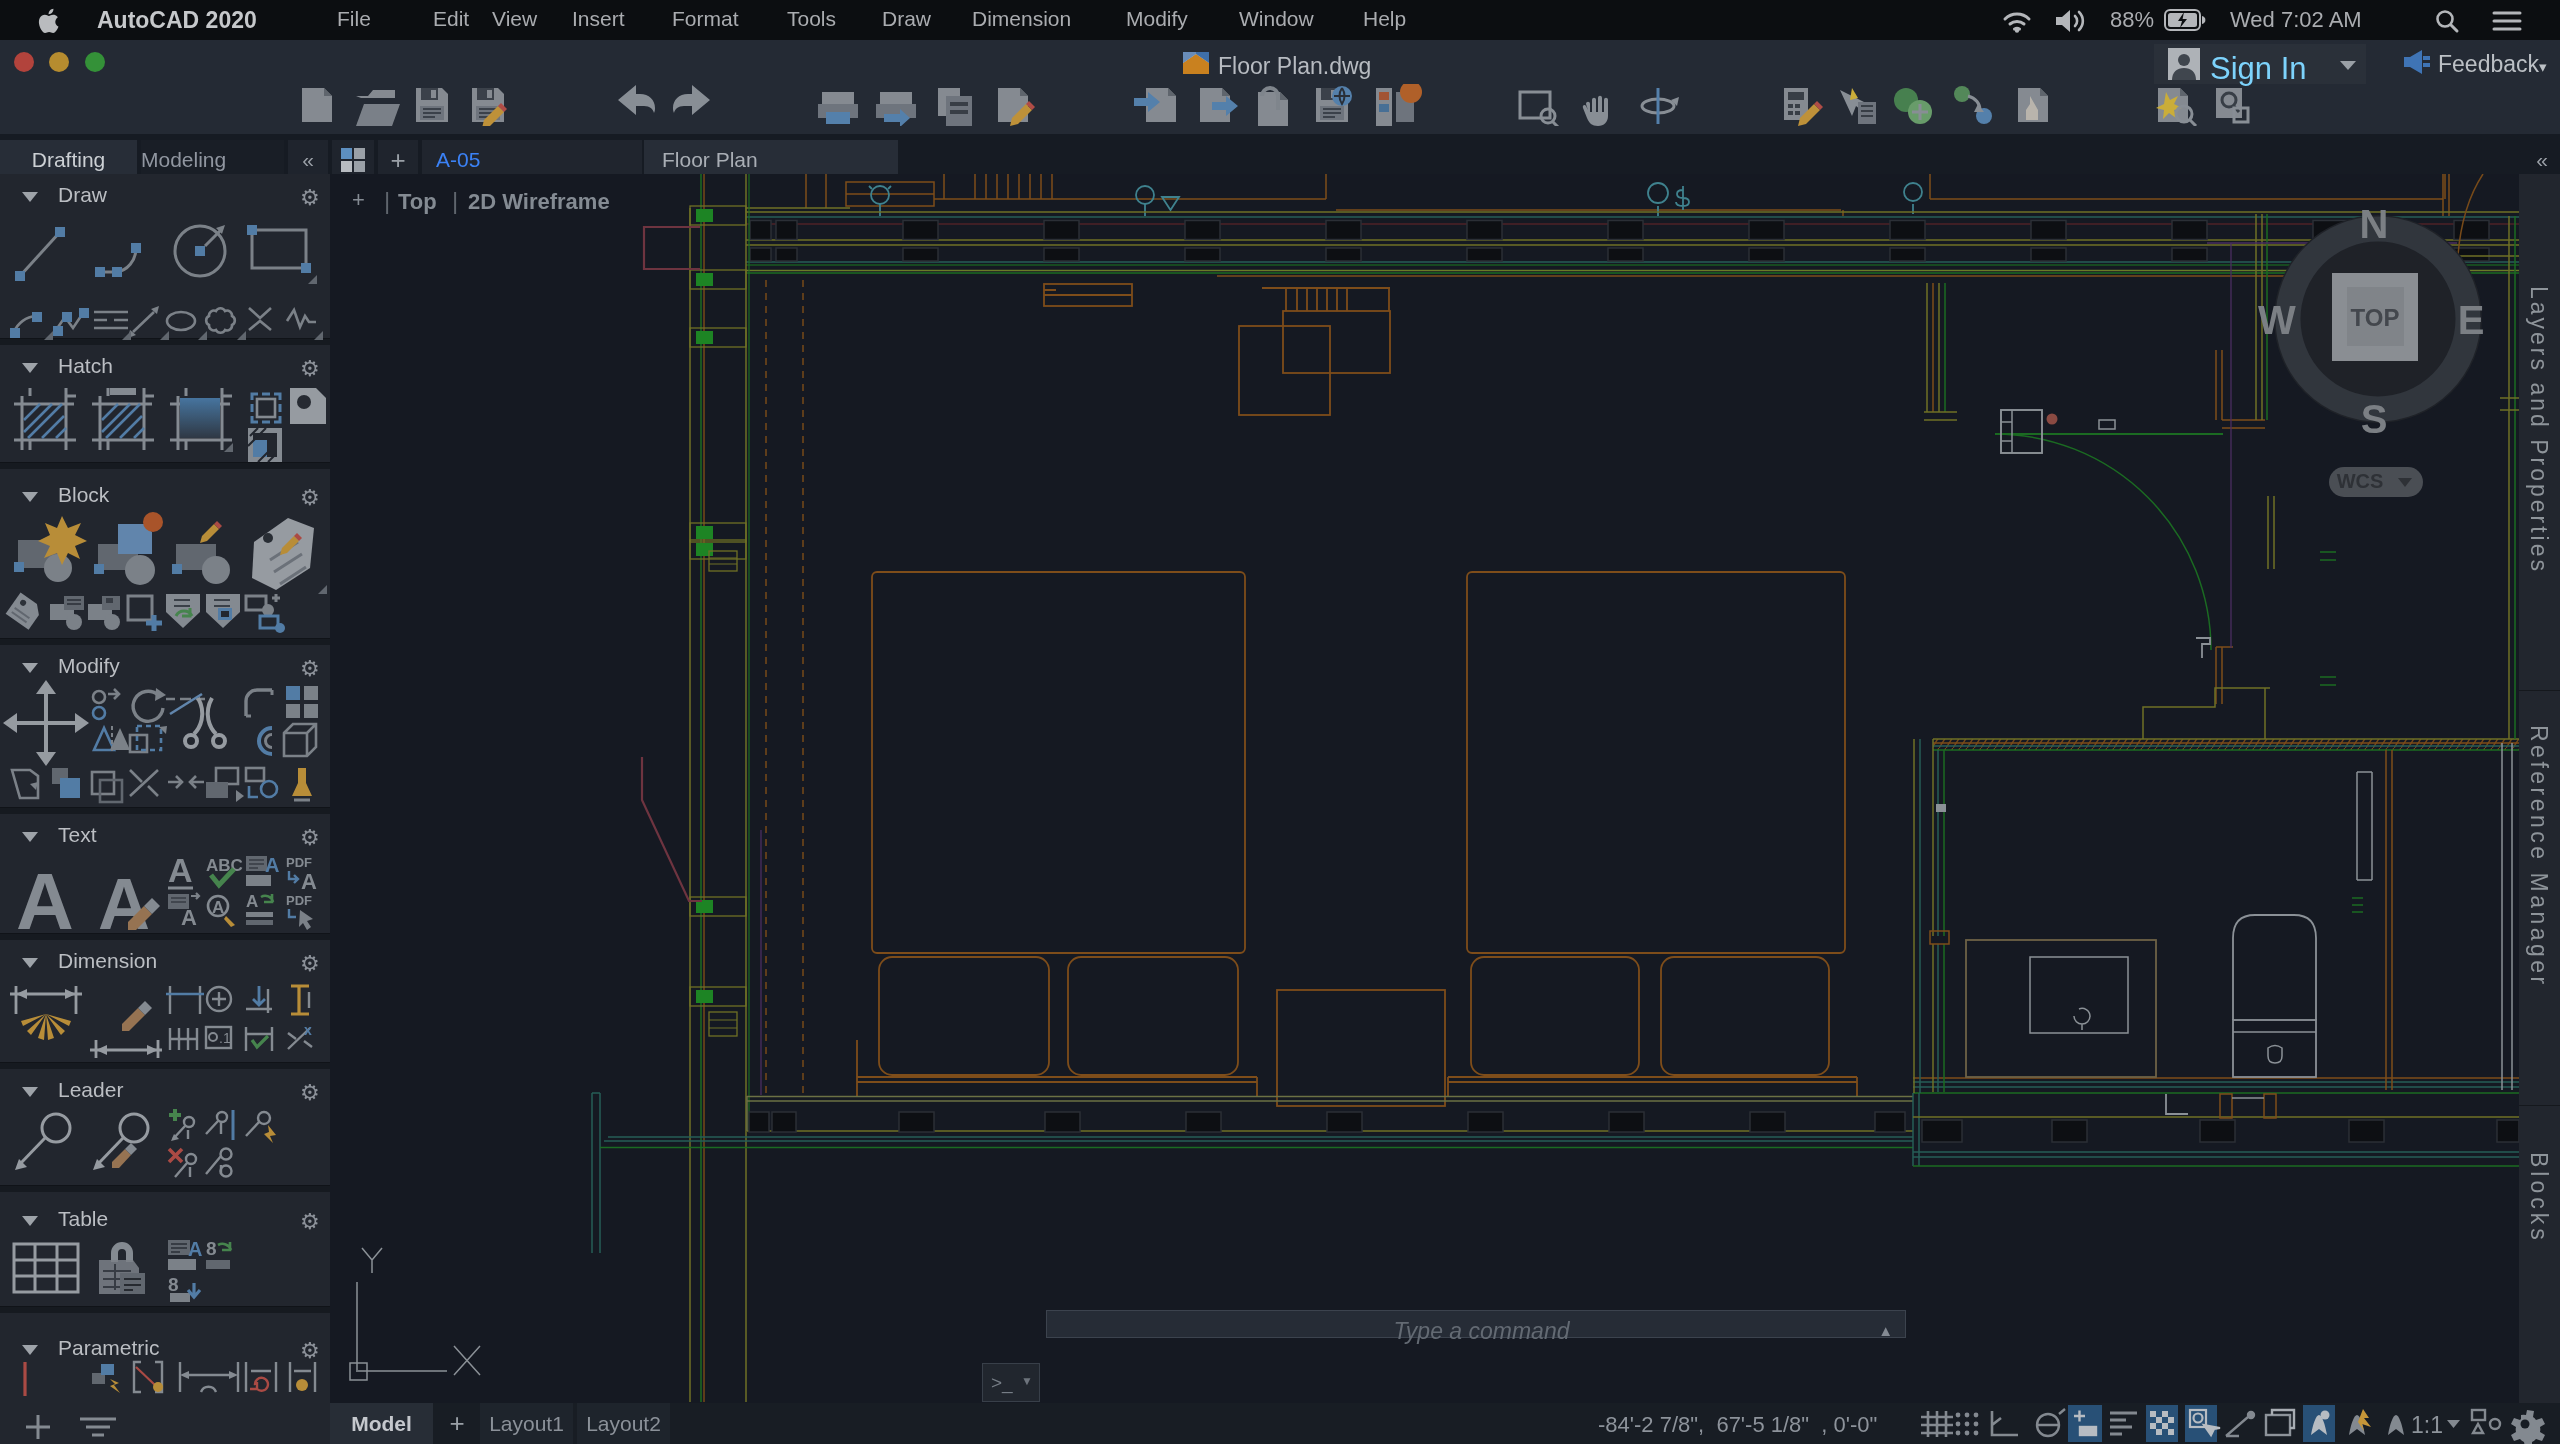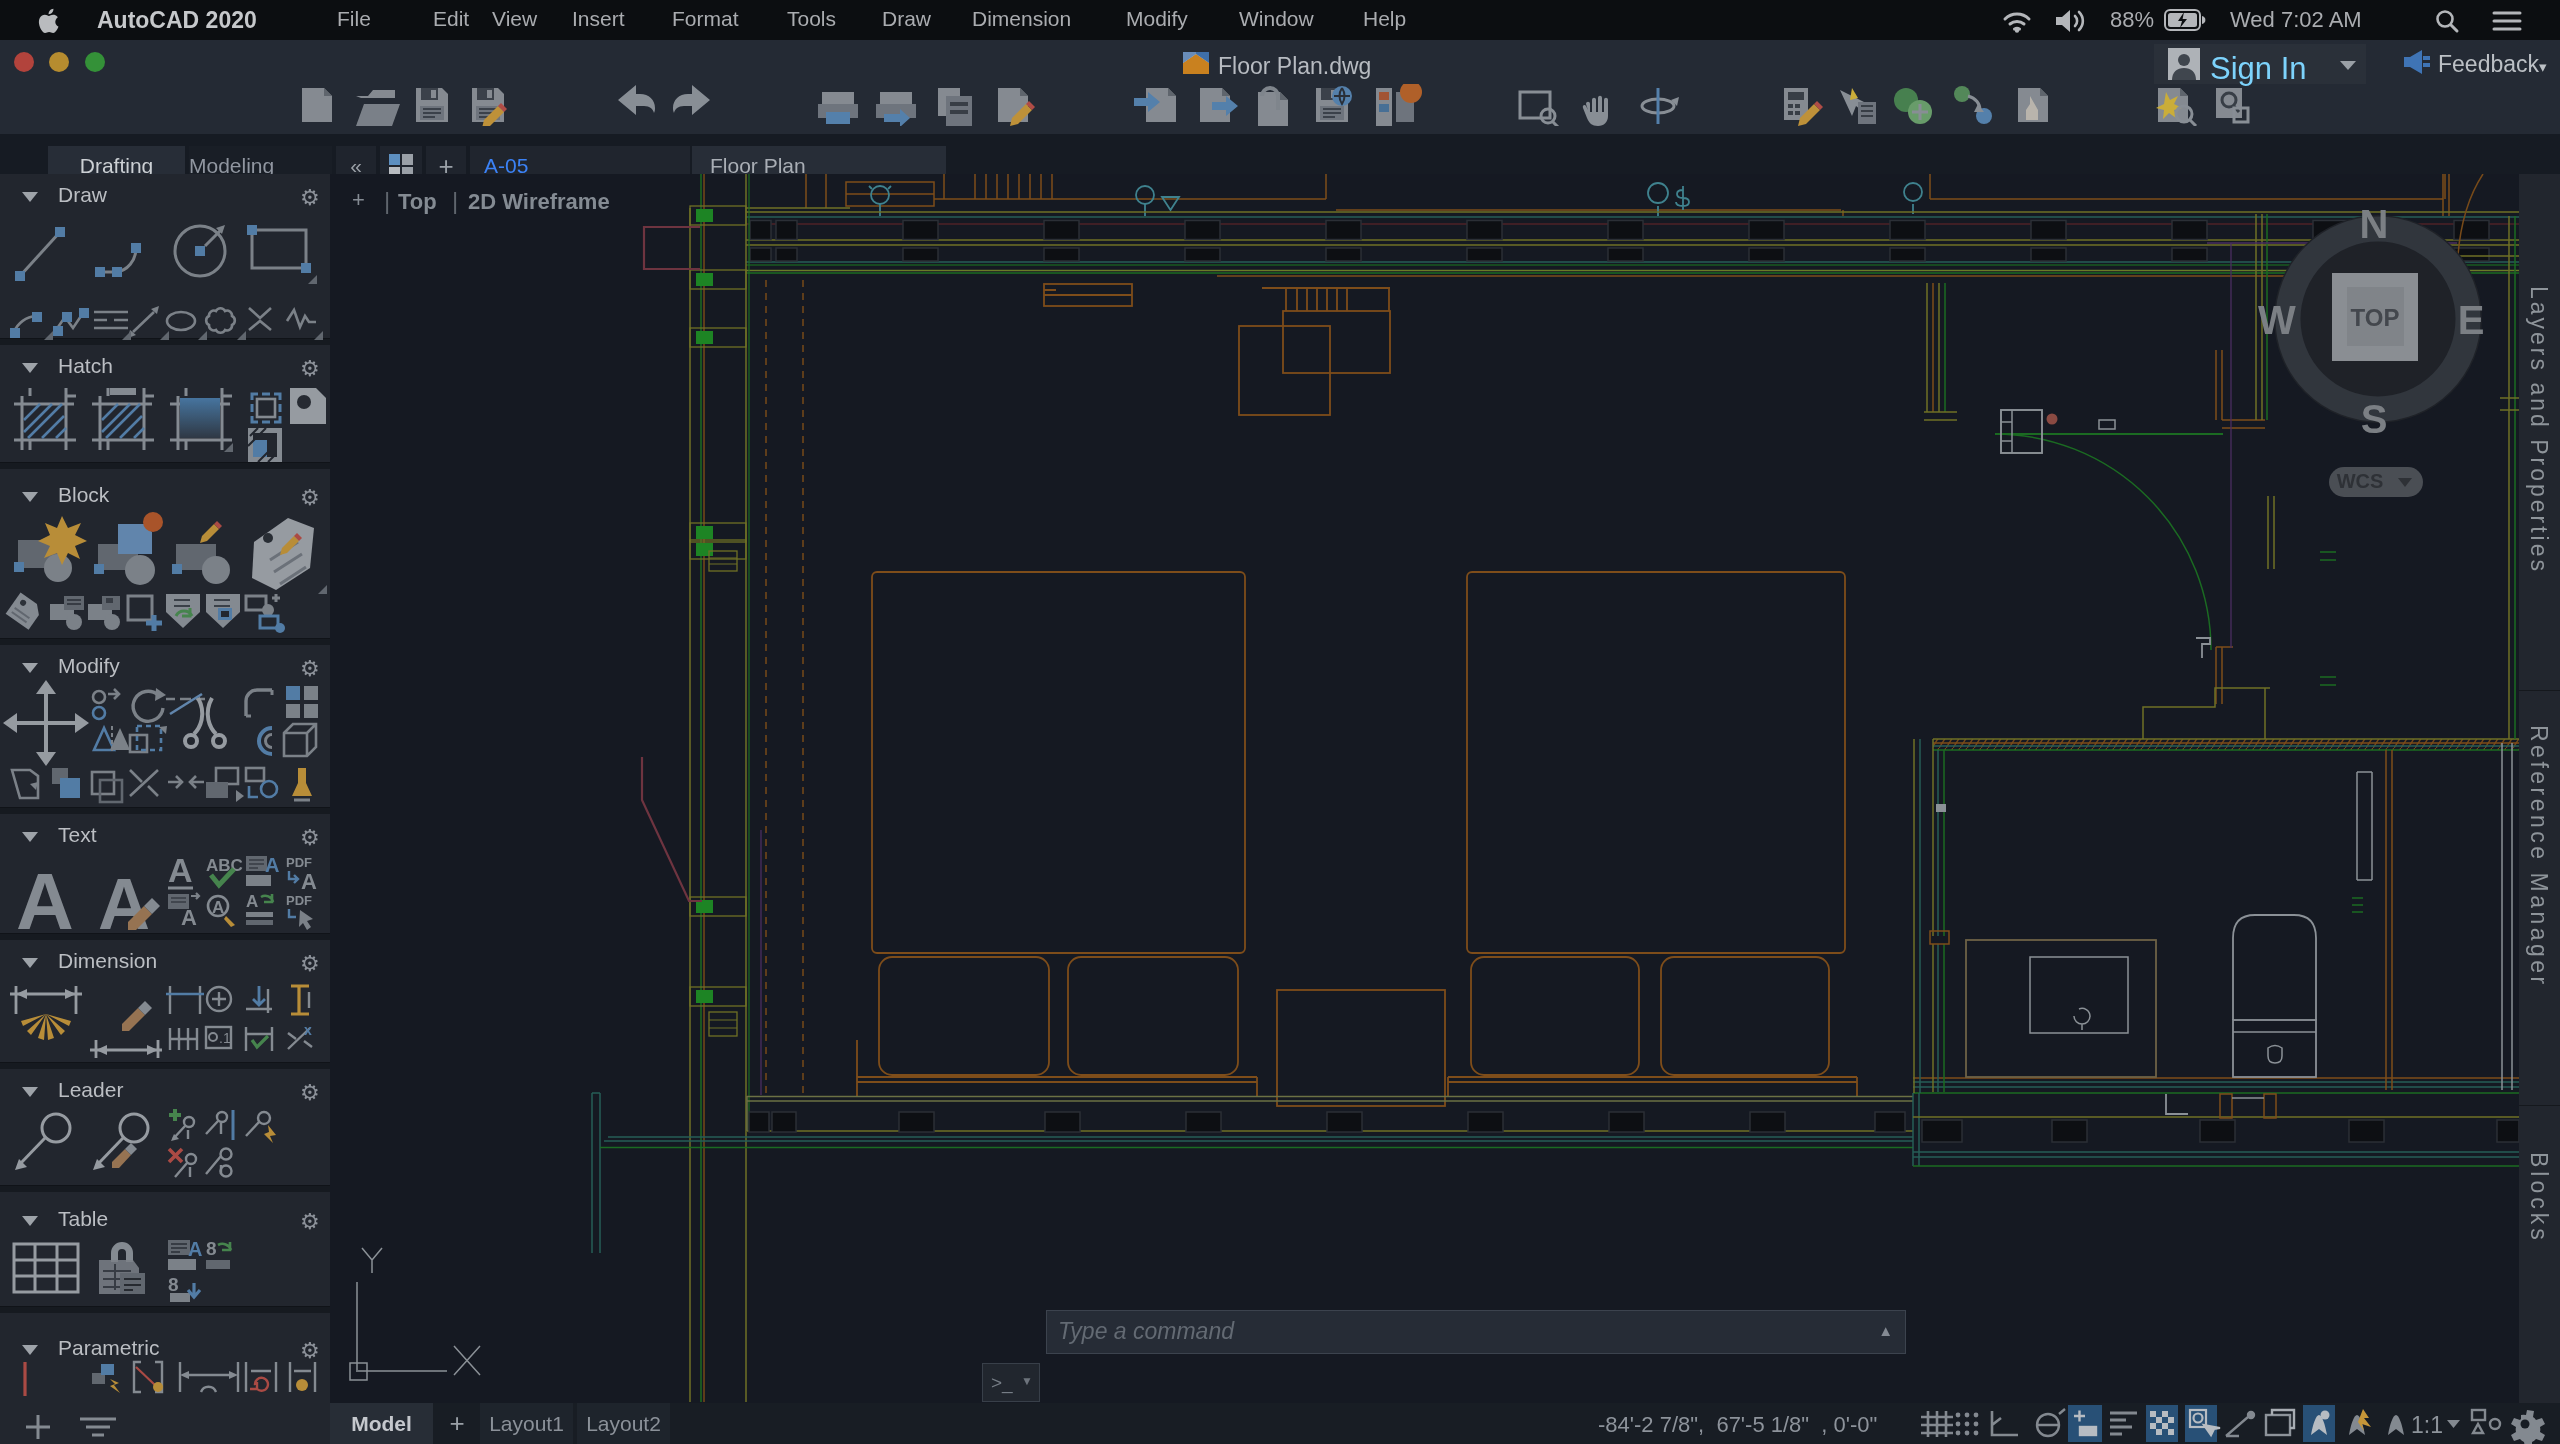--- a/index.html
+++ b/index.html
@@ -7,36 +7,36 @@
   #root { position:relative; width:2560px; height:1444px; font-family:"Liberation Sans", sans-serif; }
   .abs { position:absolute; }
   
   #menubar { position:absolute; left:0; top:0; width:2560px; height:40px; background:#0c0e11; color:#aaacb0; font-size:21px;text-align:right; }
   .mitem { position:absolute; top:7px; }
   
   #titlebar { position:absolute; left:0; top:40px; width:2560px; height:94px; background:#242a34; }
   .tl { position:absolute; top:12px; width:20px; height:20px; border-radius:50%; }
   
   #tabrow { position:absolute; left:0; top:134px; width:2560px; height:40px; background:#161b23; color:#9096a0; font-size:21px; }
-  .tab { position:absolute; top:12px; height:40px; line-height:40px;margin-left:48px; }
+  .tab { position:absolute; top:6px; height:40px; line-height:40px; }
   
   #sidebar { position:absolute; left:0; top:174px; width:330px; height:1270px; background:#22262e; }
   .sep { position:absolute; left:0; width:330px; height:7px; background:#161a20; border-top:1px solid #101318; }
   .phead { position:absolute; left:0; width:330px; height:30px; color:#bbbec3; font-size:21px; }
   .phead .tri { position:absolute; left:22px; top:9px; width:0; height:0; border-left:8px solid transparent; border-right:8px solid transparent; border-top:10px solid #9ea3a9; }
   .phead .lab { position:absolute; left:58px; top:0; }
   .gear { position:absolute; left:300px; top:2px; width:22px; height:22px; color:#8d929a; font-size:22px; }
   
   #canvas { position:absolute; left:330px; top:174px; }
   
   #rightstrip { position:absolute; left:2519px; top:174px; width:41px; height:1230px; background:#22262e; }
   .vt { position:absolute; left:33px; color:#8e949a; font-size:23px; white-space:nowrap; transform:rotate(90deg); transform-origin:0 0; }
   
   #cmdicon { position:absolute; left:982px; top:1363px; width:58px; height:39px; background:#21262e; border:1px solid #383f49; color:#767d86; font-size:19px; }
-  #cmdinput { position:absolute; left:1046px; top:1310px; width:860px; height:44px; background:#262c36; border:1px solid #3c434e; color:#636a73; font-size:23px; font-style:italic; line-height:40px; }
+  #cmdinput { position:absolute; left:1046px; top:1310px; width:860px; height:28px; background:#262c36; border:1px solid #3c434e; color:#636a73; font-size:23px; font-style:italic; line-height:40px;text-align:center; }
   
   #statusbar { position:absolute; left:330px; top:1403px; width:2230px; height:41px; background:#181d24; color:#8b9199; font-size:21px; }
 </style>
 </head>
 <body>
 <div id="root">
   <div id="menubar">
     <svg class="abs" style="left:36px;top:7px" width="28" height="28" viewBox="0 0 28 28">
         <path fill="#b9bbbe" d="M19.3 14.8c0-3 2.5-4.5 2.6-4.6-1.4-2.1-3.6-2.4-4.4-2.4-1.9-.2-3.7 1.1-4.6 1.1-.9 0-2.4-1.1-4-1.1-2 0-3.9 1.2-5 3-2.1 3.7-.5 9.2 1.5 12.2 1 1.5 2.2 3.1 3.8 3 1.5-.1 2.1-1 3.9-1s2.3 1 4 1c1.6 0 2.7-1.5 3.7-3 1.2-1.7 1.6-3.4 1.7-3.5-.1 0-3.2-1.2-3.2-4.7zM16.2 5.6c.8-1 1.4-2.4 1.2-3.8-1.2 0-2.7.8-3.5 1.8-.8.9-1.5 2.3-1.3 3.7 1.4.1 2.8-.7 3.6-1.7z"></path>
       </svg>

